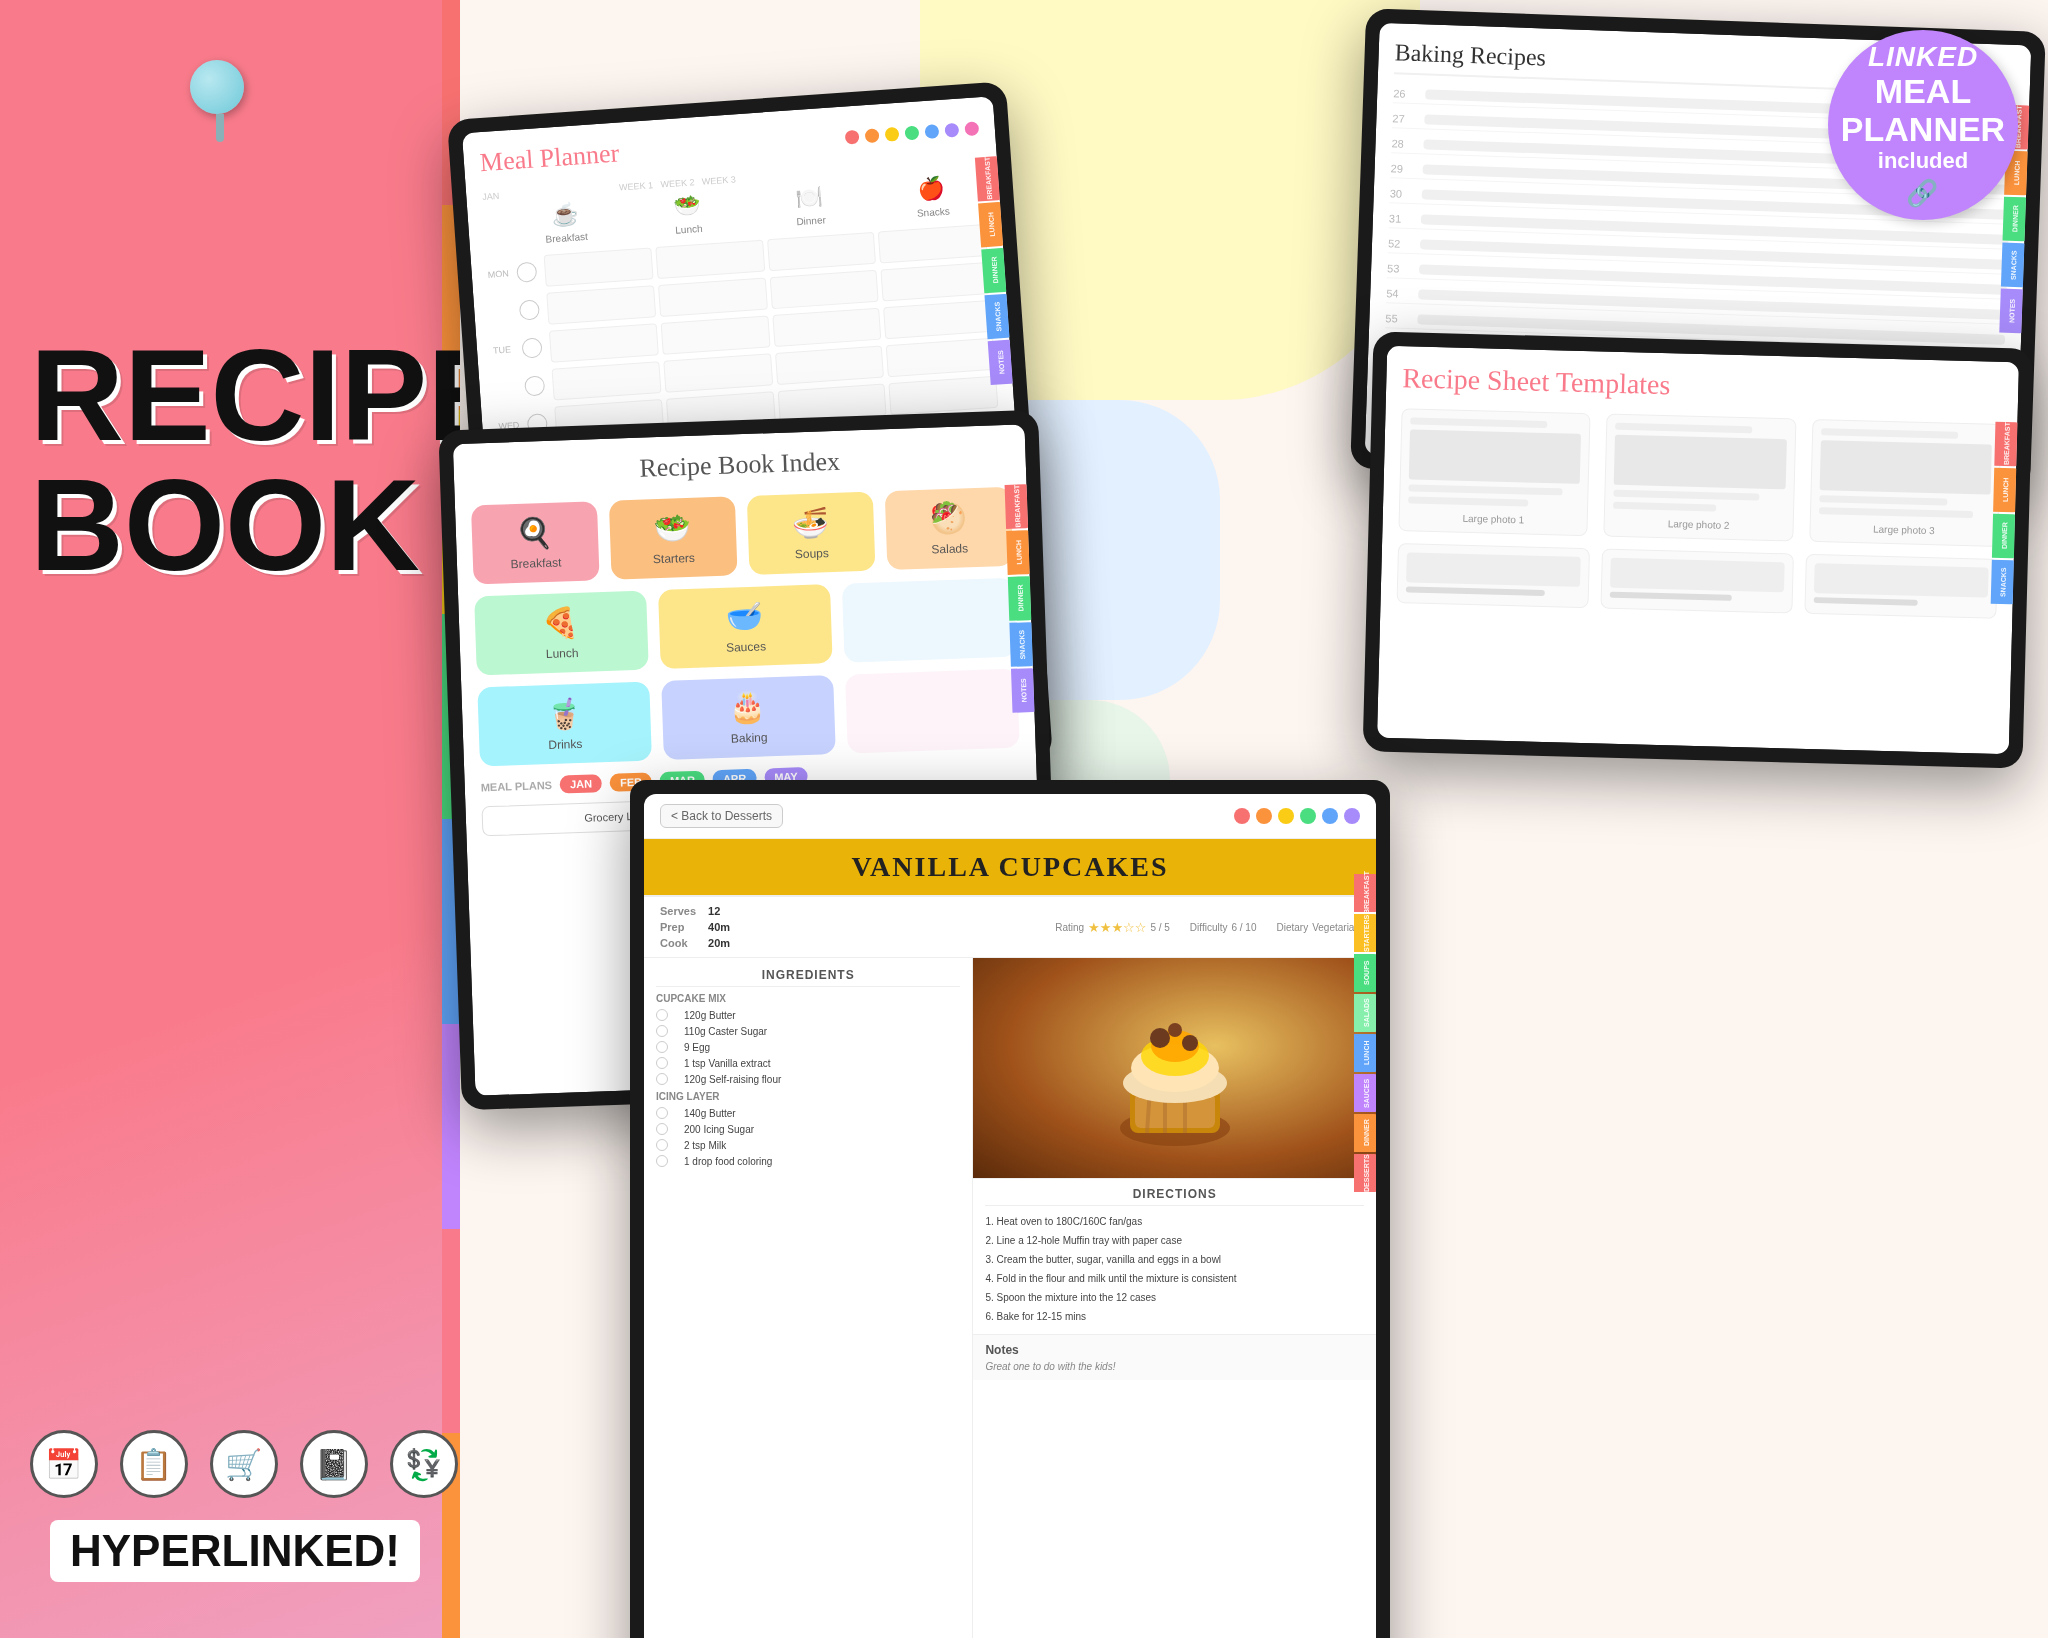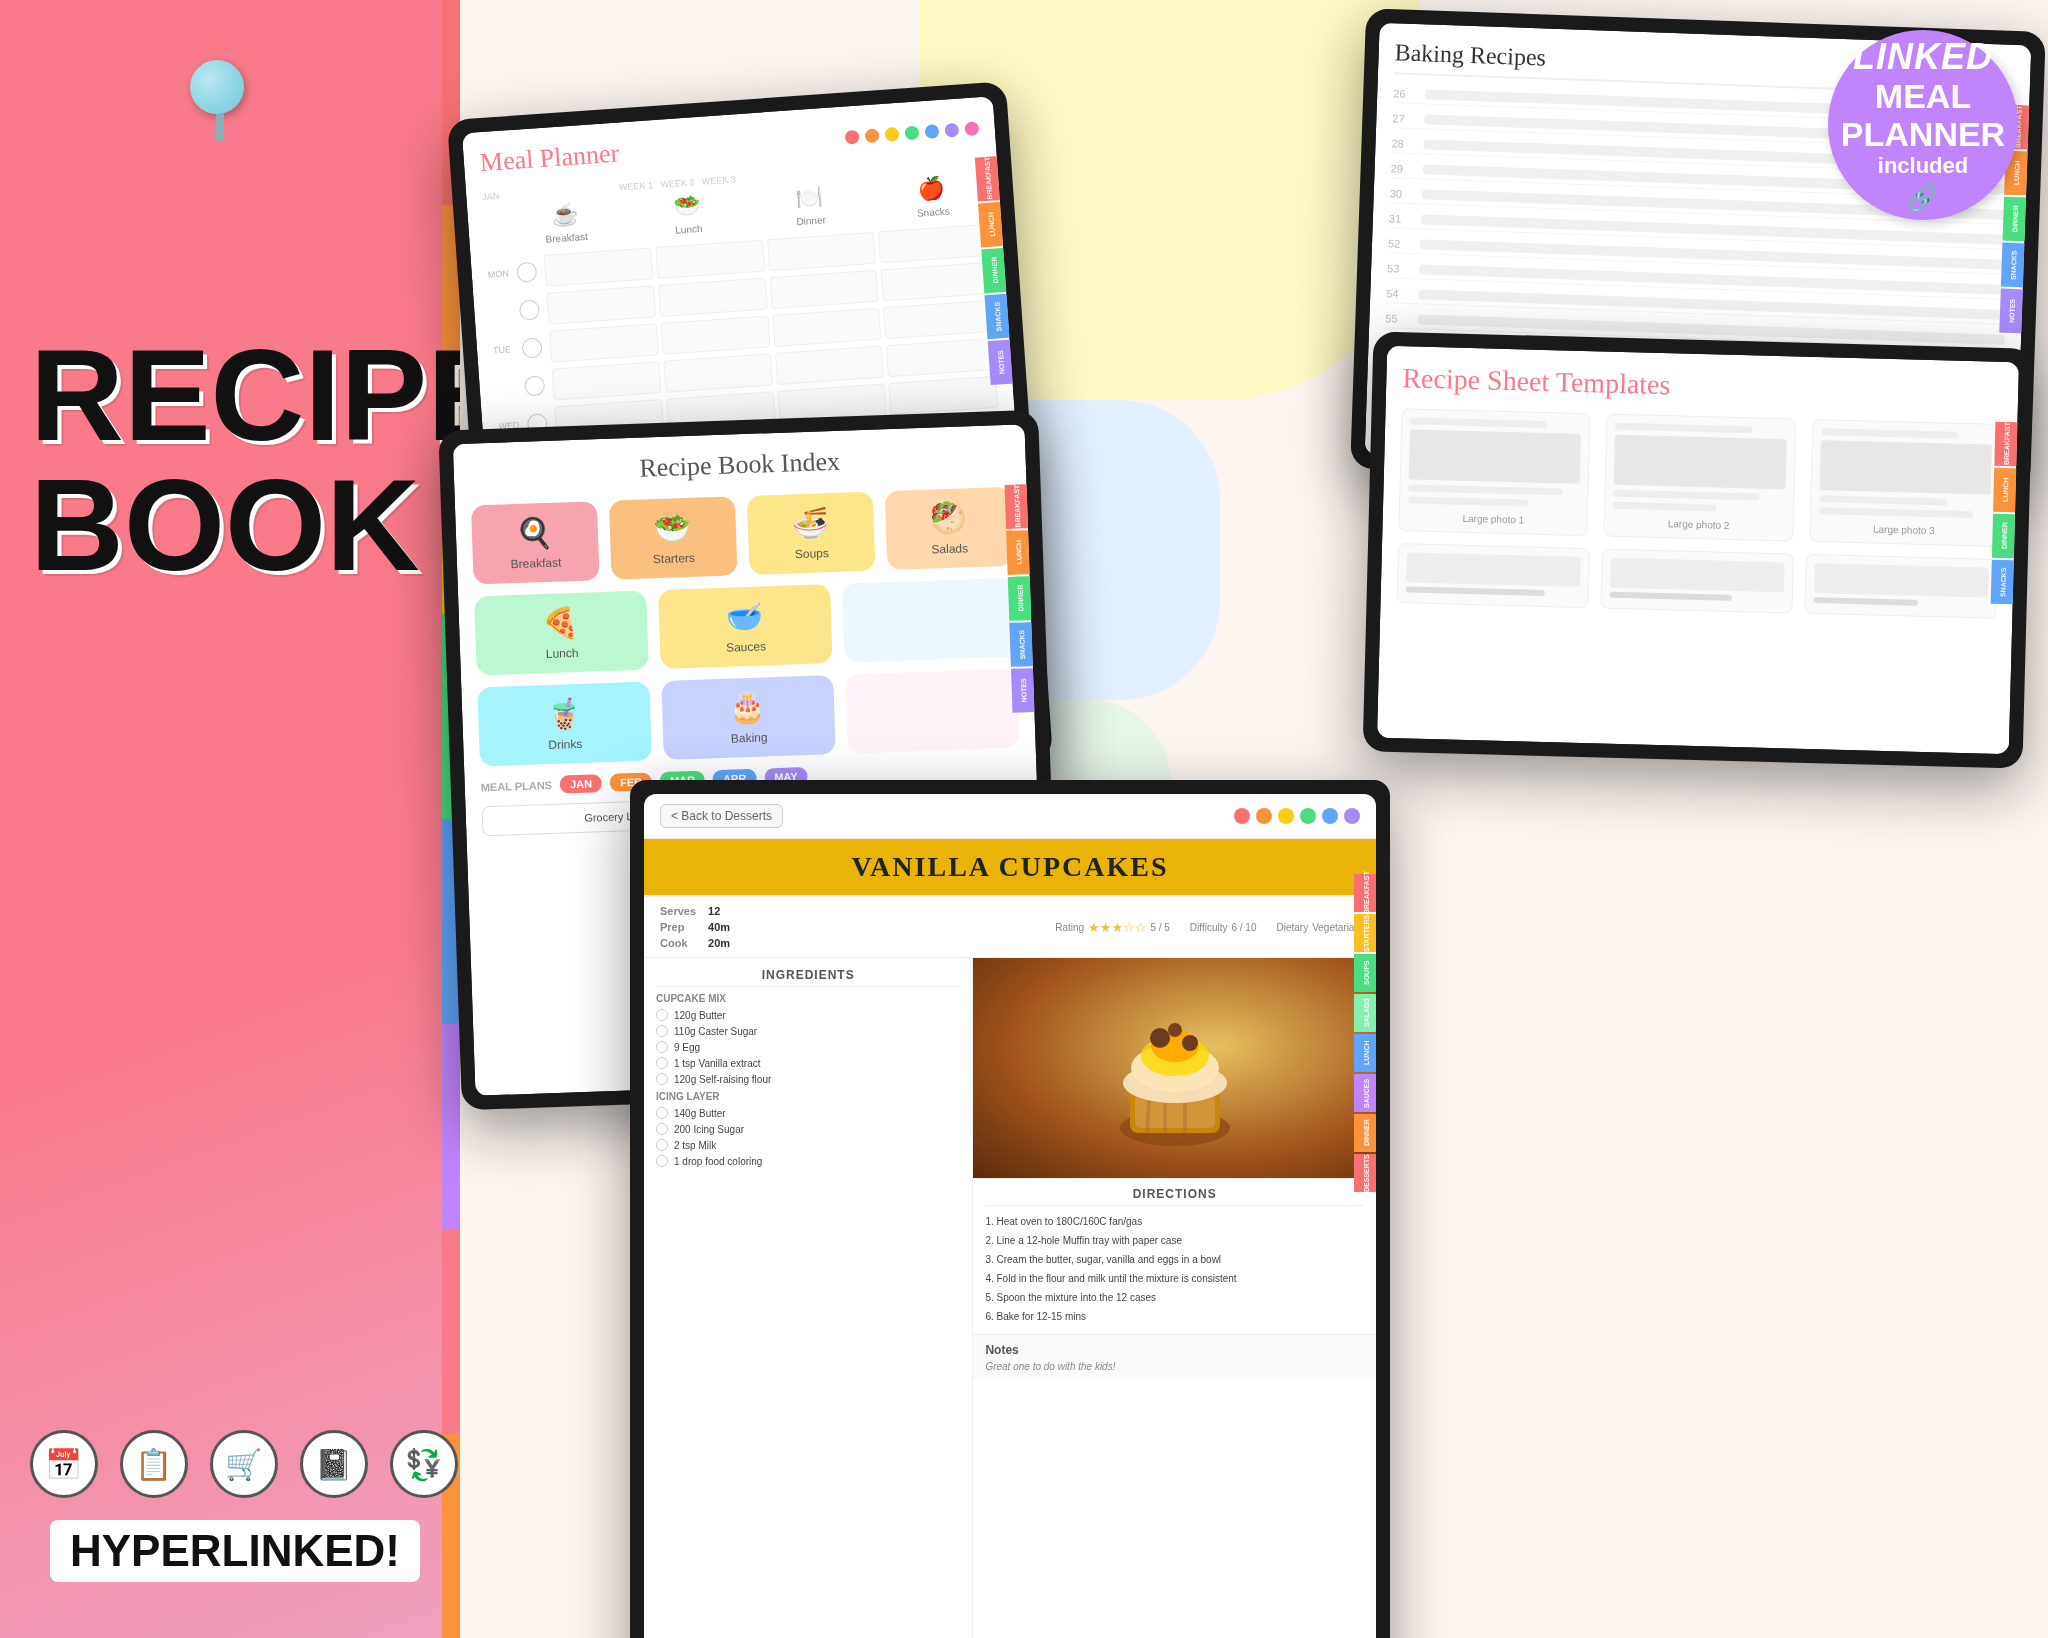--- a/index.html
+++ b/index.html
@@ -147,21 +147,21 @@
       background: #c084fc;
       border-radius: 50%;
       display: flex;
       flex-direction: column;
       align-items: center;
       justify-content: center;
       z-index: 20;
       box-shadow: 3px 3px 12px rgba(0,0,0,0.2);
     }
     .linked-badge .linked-text {
-      font-size: 36px;
+      font-size: 28px;
       font-weight: 900;
       color: white;
       font-style: italic;
       letter-spacing: 1px;
     }
     .linked-badge .meal-text {
       font-size: 34px;
       font-weight: 900;
       color: white;
       line-height: 1.1;
@@ -608,21 +608,21 @@
     .ing-subtitle {
       font-size: 10px;
       font-weight: bold;
       color: #888;
       margin: 4px 0 3px;
       text-transform: uppercase;
     }
     .ing-item {
       display: flex;
       align-items: center;
-      gap: 6px;
+      gap: 16px;
       padding: 2px 0;
       font-size: 10px;
       color: #444;
     }
     .ing-checkbox {
       width: 12px; height: 12px;
       border: 1.5px solid #ccc;
       border-radius: 50%;
       flex-shrink: 0;
     }

